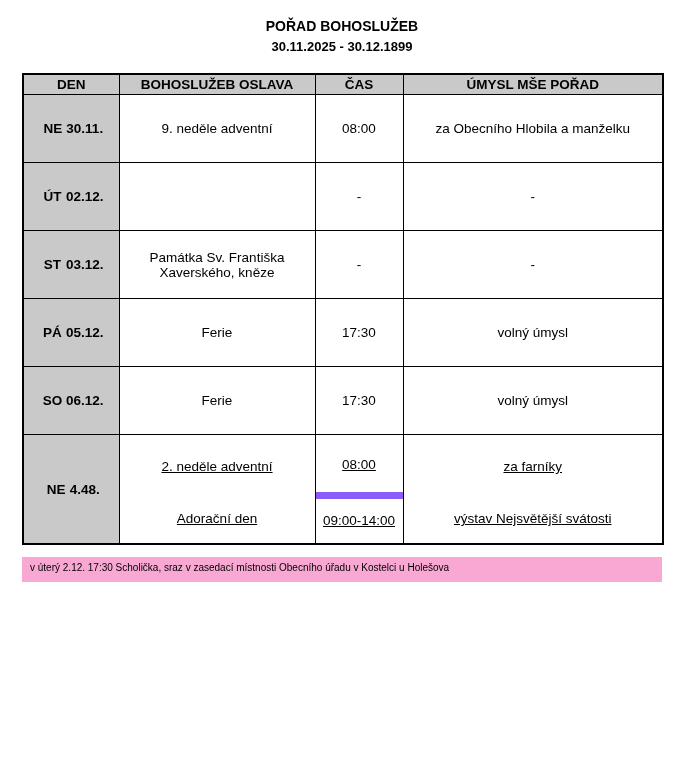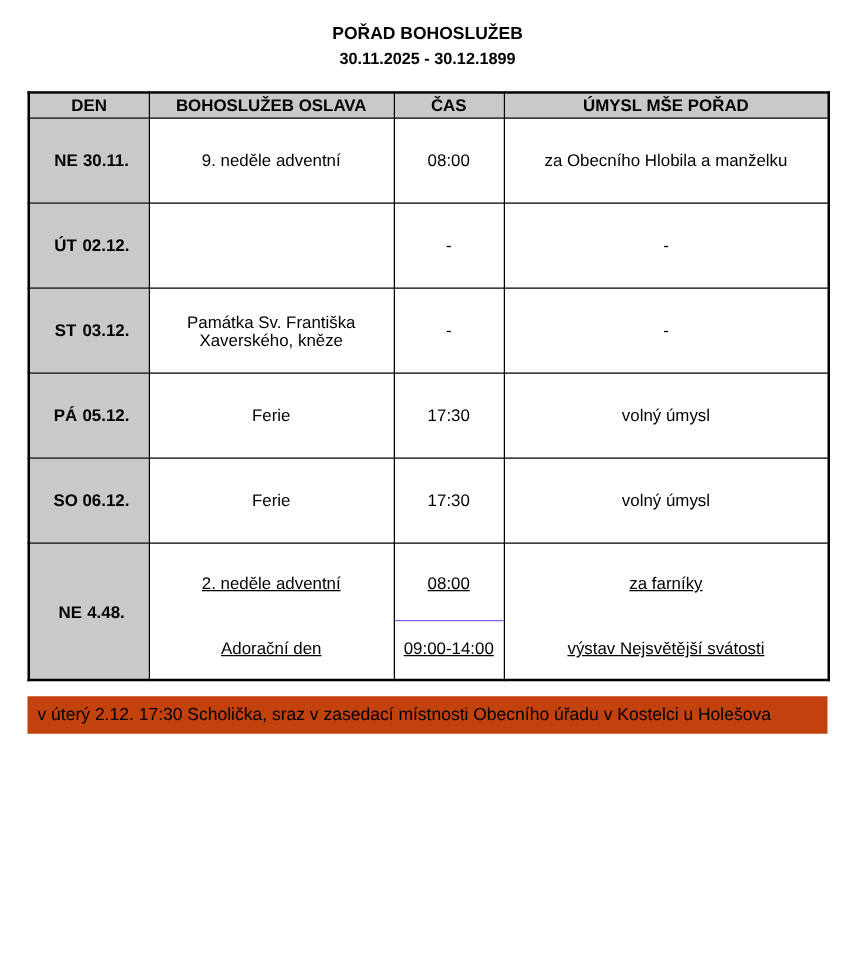--- a/index.html
+++ b/index.html
@@ -72,27 +72,27 @@
     text-decoration: underline;
   }
   .stack .sline {
     display: flex;
     align-items: center;
     justify-content: center;
     padding: 2px 6px;
   }
   .stack .s0 { flex: 1.35; }
   .stack .s1 { flex: 1; }
-  td.stack-cell.cas .s1 { border-top: 1px solid #8b5cf6; }
+  td.stack-cell.cas .s1 { border-top: 7px solid #8b5cf6; }
   
   .footer-note {
     margin-top: 12px;
     width: 640px;
-    background: #c2410c;
-    font-size: 14px;
+    background: #f9a8d4;
+    font-size: 10px;
     line-height: 1.45;
     padding: 4px 8px 6px 8px;
   }
 </style>
 </head>
 <body>
 
 <div class="page">
 
   <div class="title-block">

